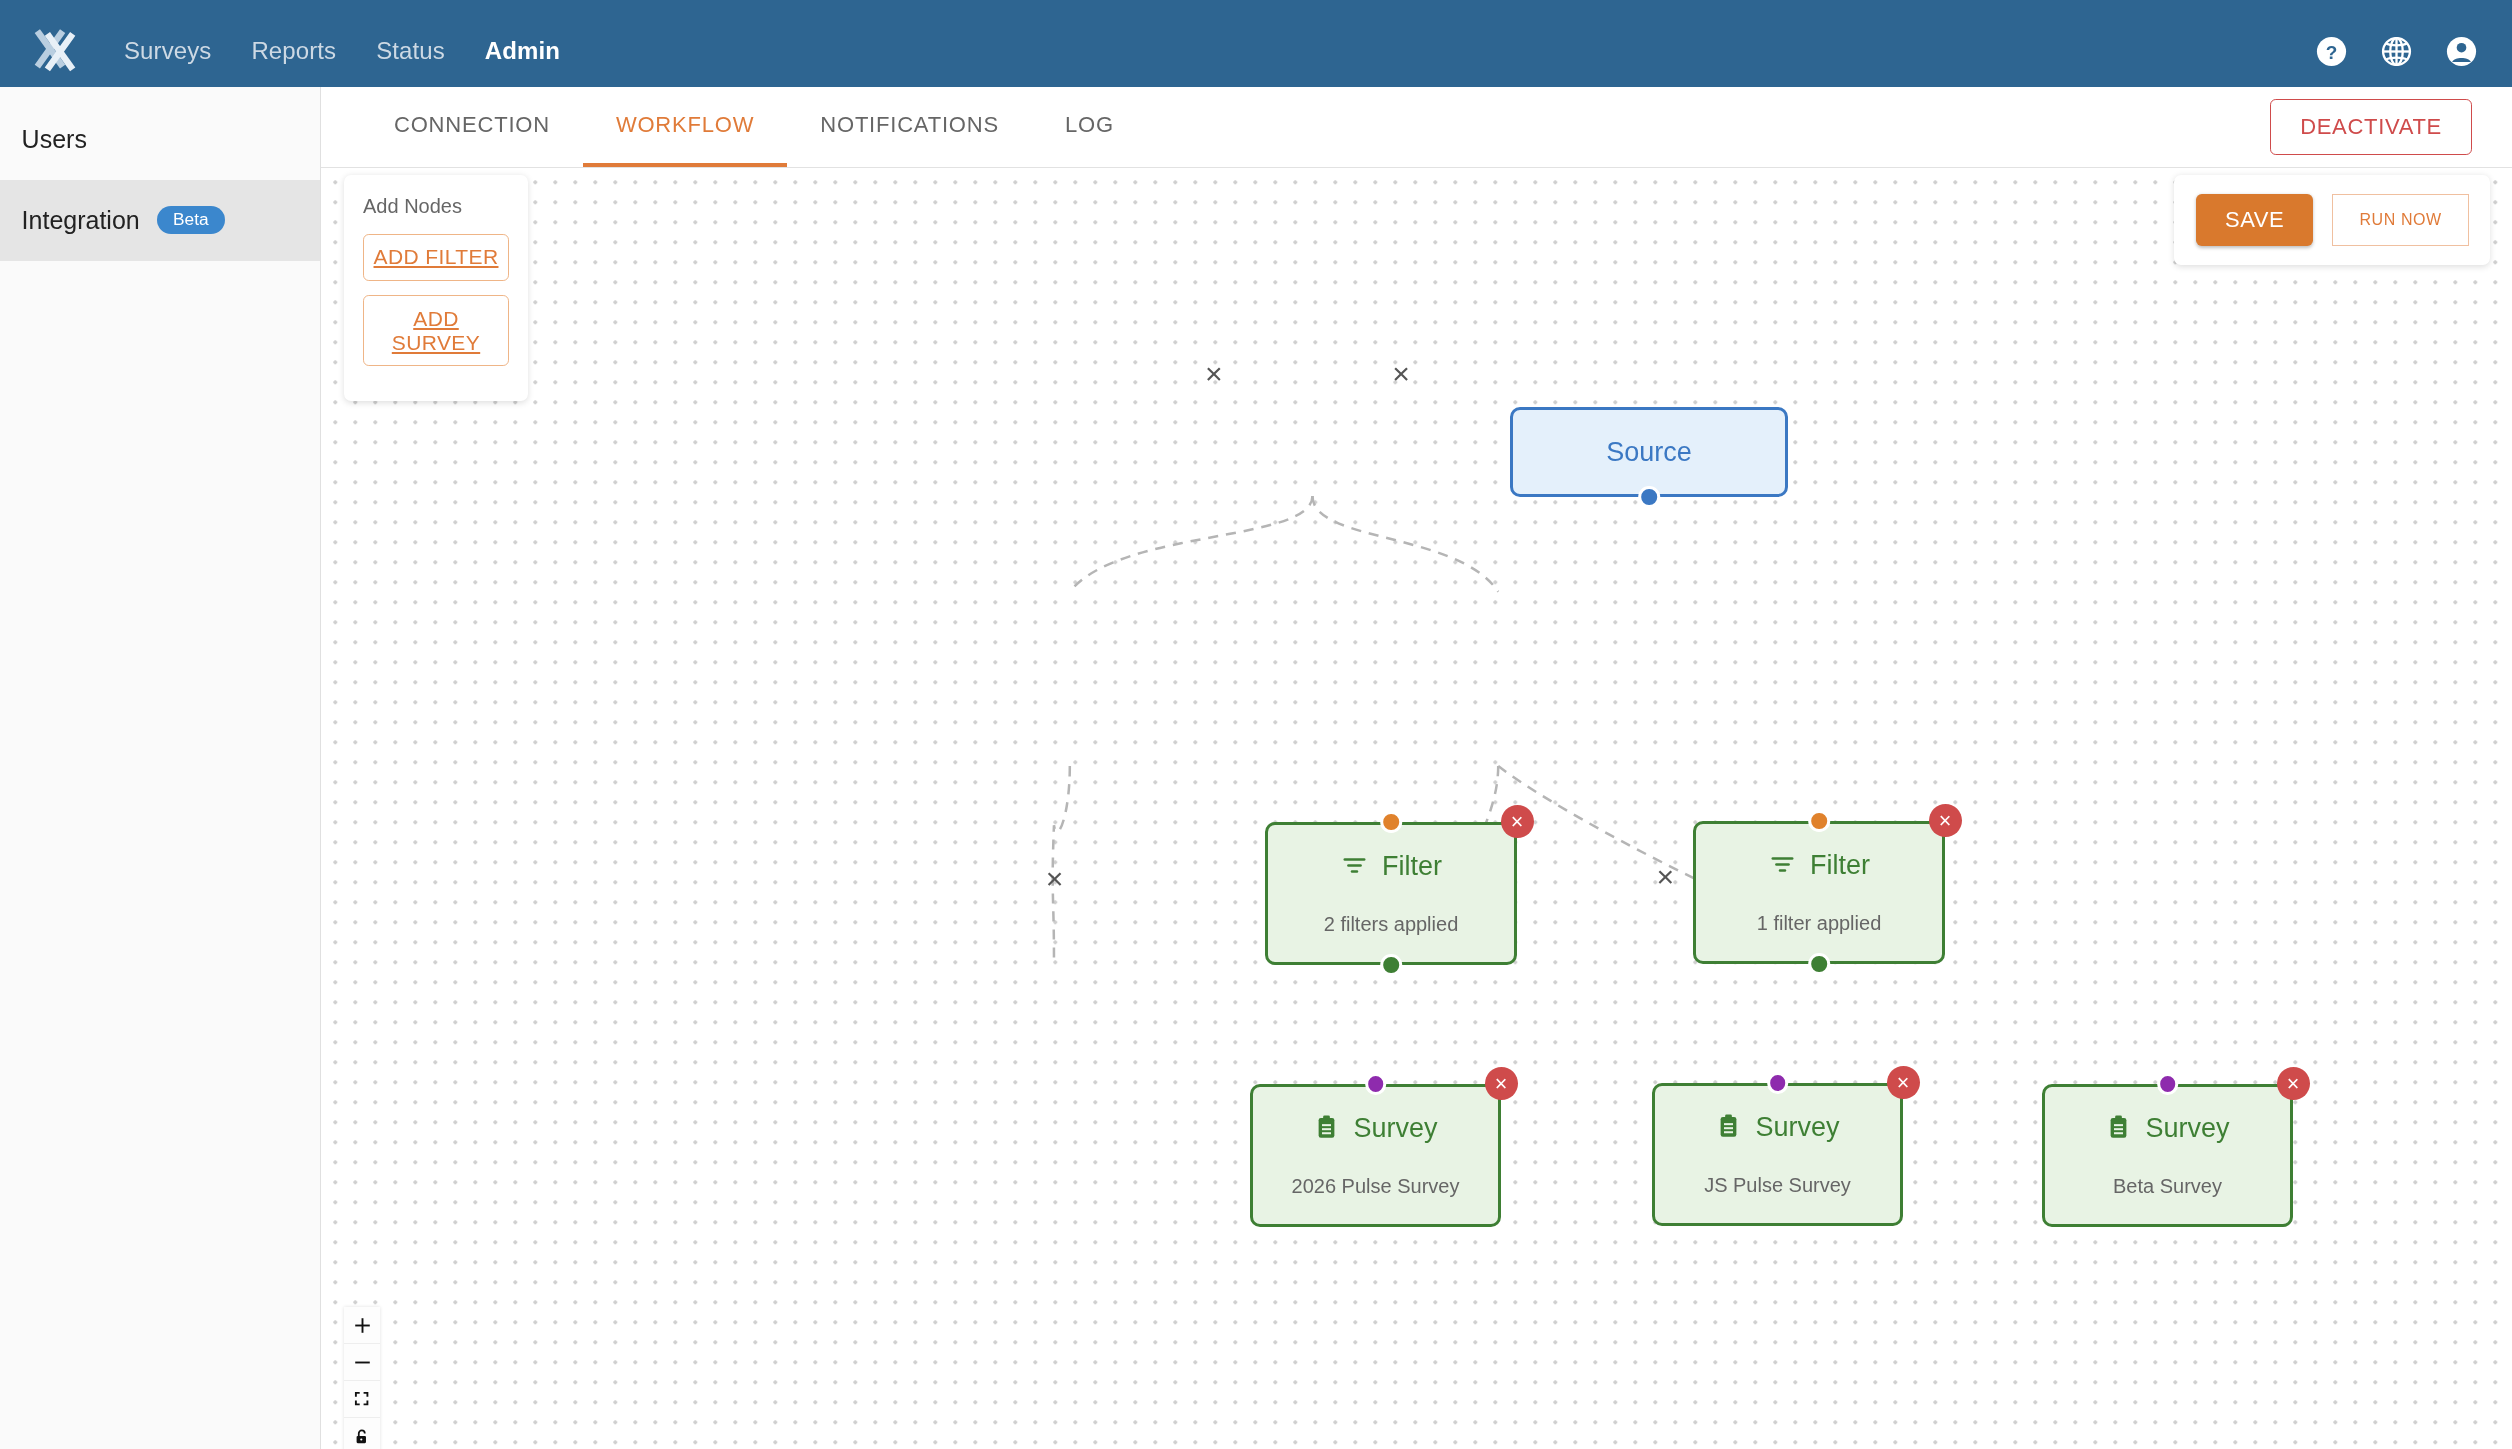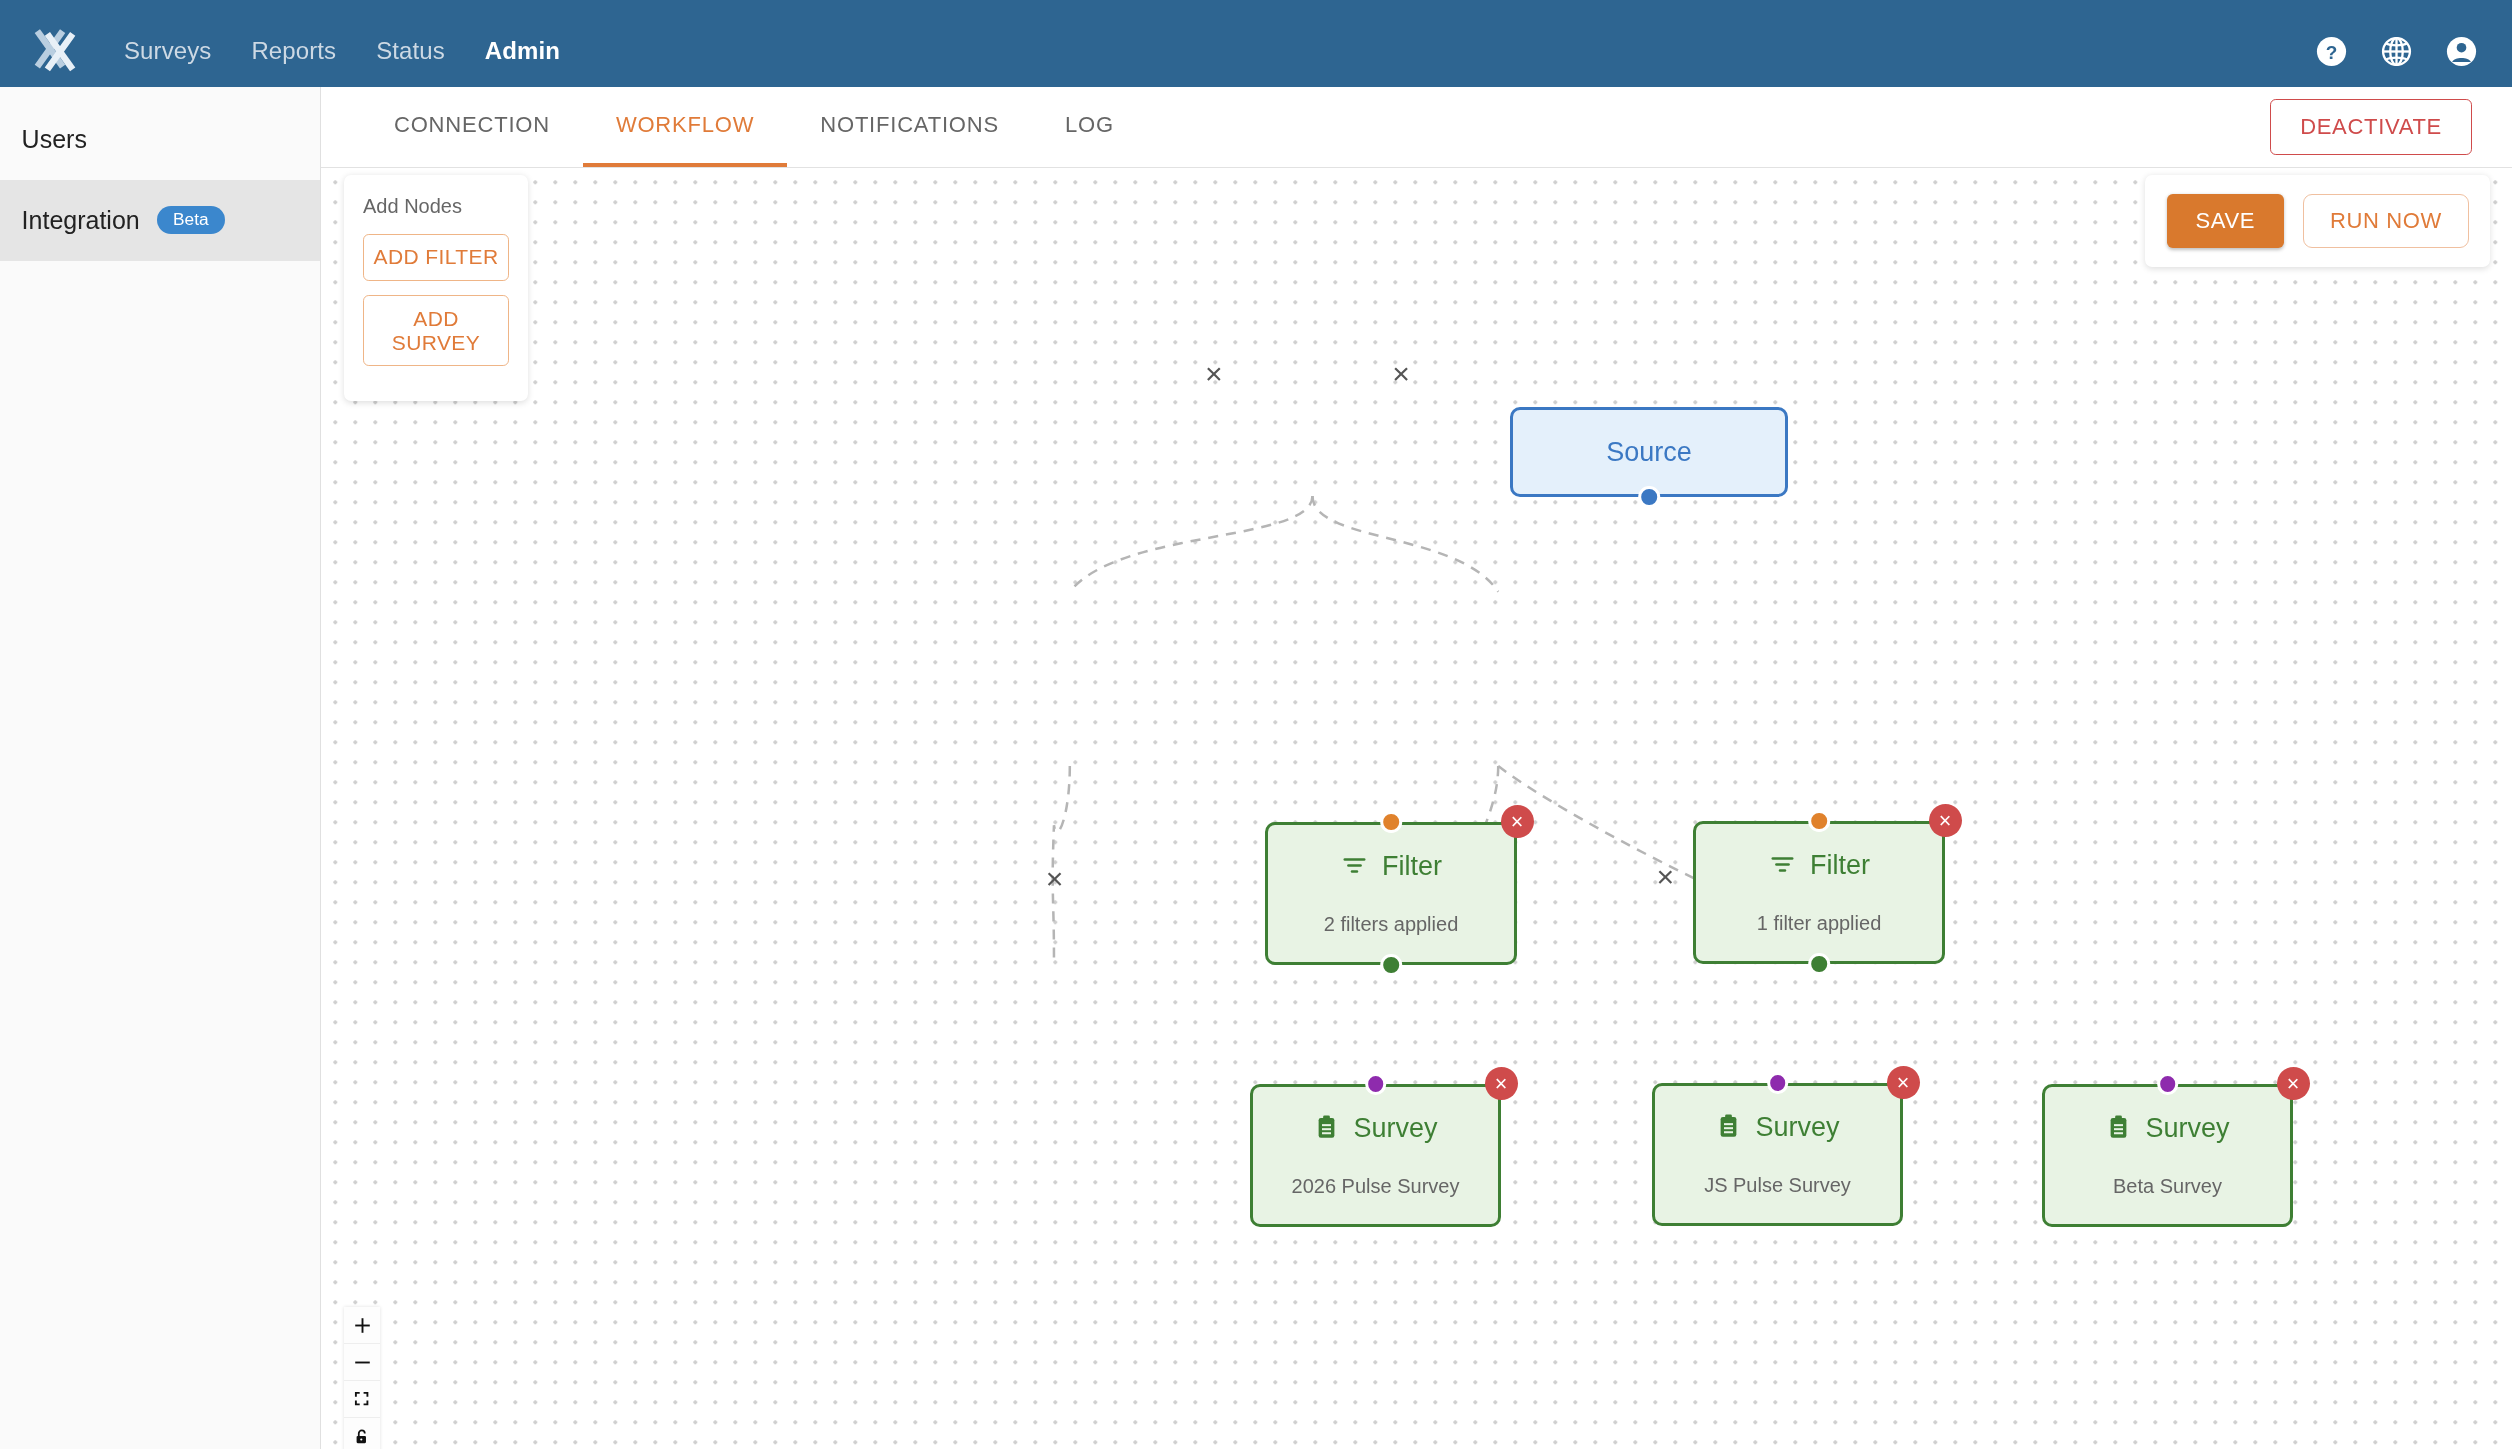--- a/index.html
+++ b/index.html
@@ -138,20 +138,21 @@
     color: #e07b39;
     background: #ffffff;
     font-size: 21px;
     letter-spacing: 0.4px;
     border-radius: 5.8px;
     padding: 10.8px 7.2px;
     margin-bottom: 13.7px;
     cursor: pointer;
     text-align: center;
     font-family: "Liberation Sans", sans-serif;
+    text-decoration: underline;
   }
   .outline-btn:last-child { margin-bottom: 0; }
 
   
   .action-panel {
     position: absolute;
     right: 21.6px; top: 6.5px;
     background: #ffffff;
     border-radius: 7.2px;
     box-shadow: 0 1.4px 6.5px rgba(0,0,0,0.13);
@@ -169,23 +170,23 @@
     border-radius: 5.8px;
     padding: 13px 29px;
     cursor: pointer;
     box-shadow: 0 1.4px 3.6px rgba(0,0,0,0.25);
     font-family: "Liberation Sans", sans-serif;
   }
   .run-btn {
     background: #ffffff;
     color: #e07b39;
     border: 1.4px solid #f0c0a0;
-    font-size: 22px;
+    font-size: 16px;
     letter-spacing: 0.6px;
-    border-radius: 9px;
+    border-radius: 0;
     padding: 13px 26px;
     cursor: pointer;
     font-family: "Liberation Sans", sans-serif;
   }
 
   
   .edges-svg { position: absolute; inset: 0; width: 100%; height: 100%; z-index: 5; }
   .edge-path { fill: none; stroke: #b5b5b5; stroke-width: 3.5px; stroke-dasharray: 14 11; }
   .edge-x { cursor: pointer; }
 

